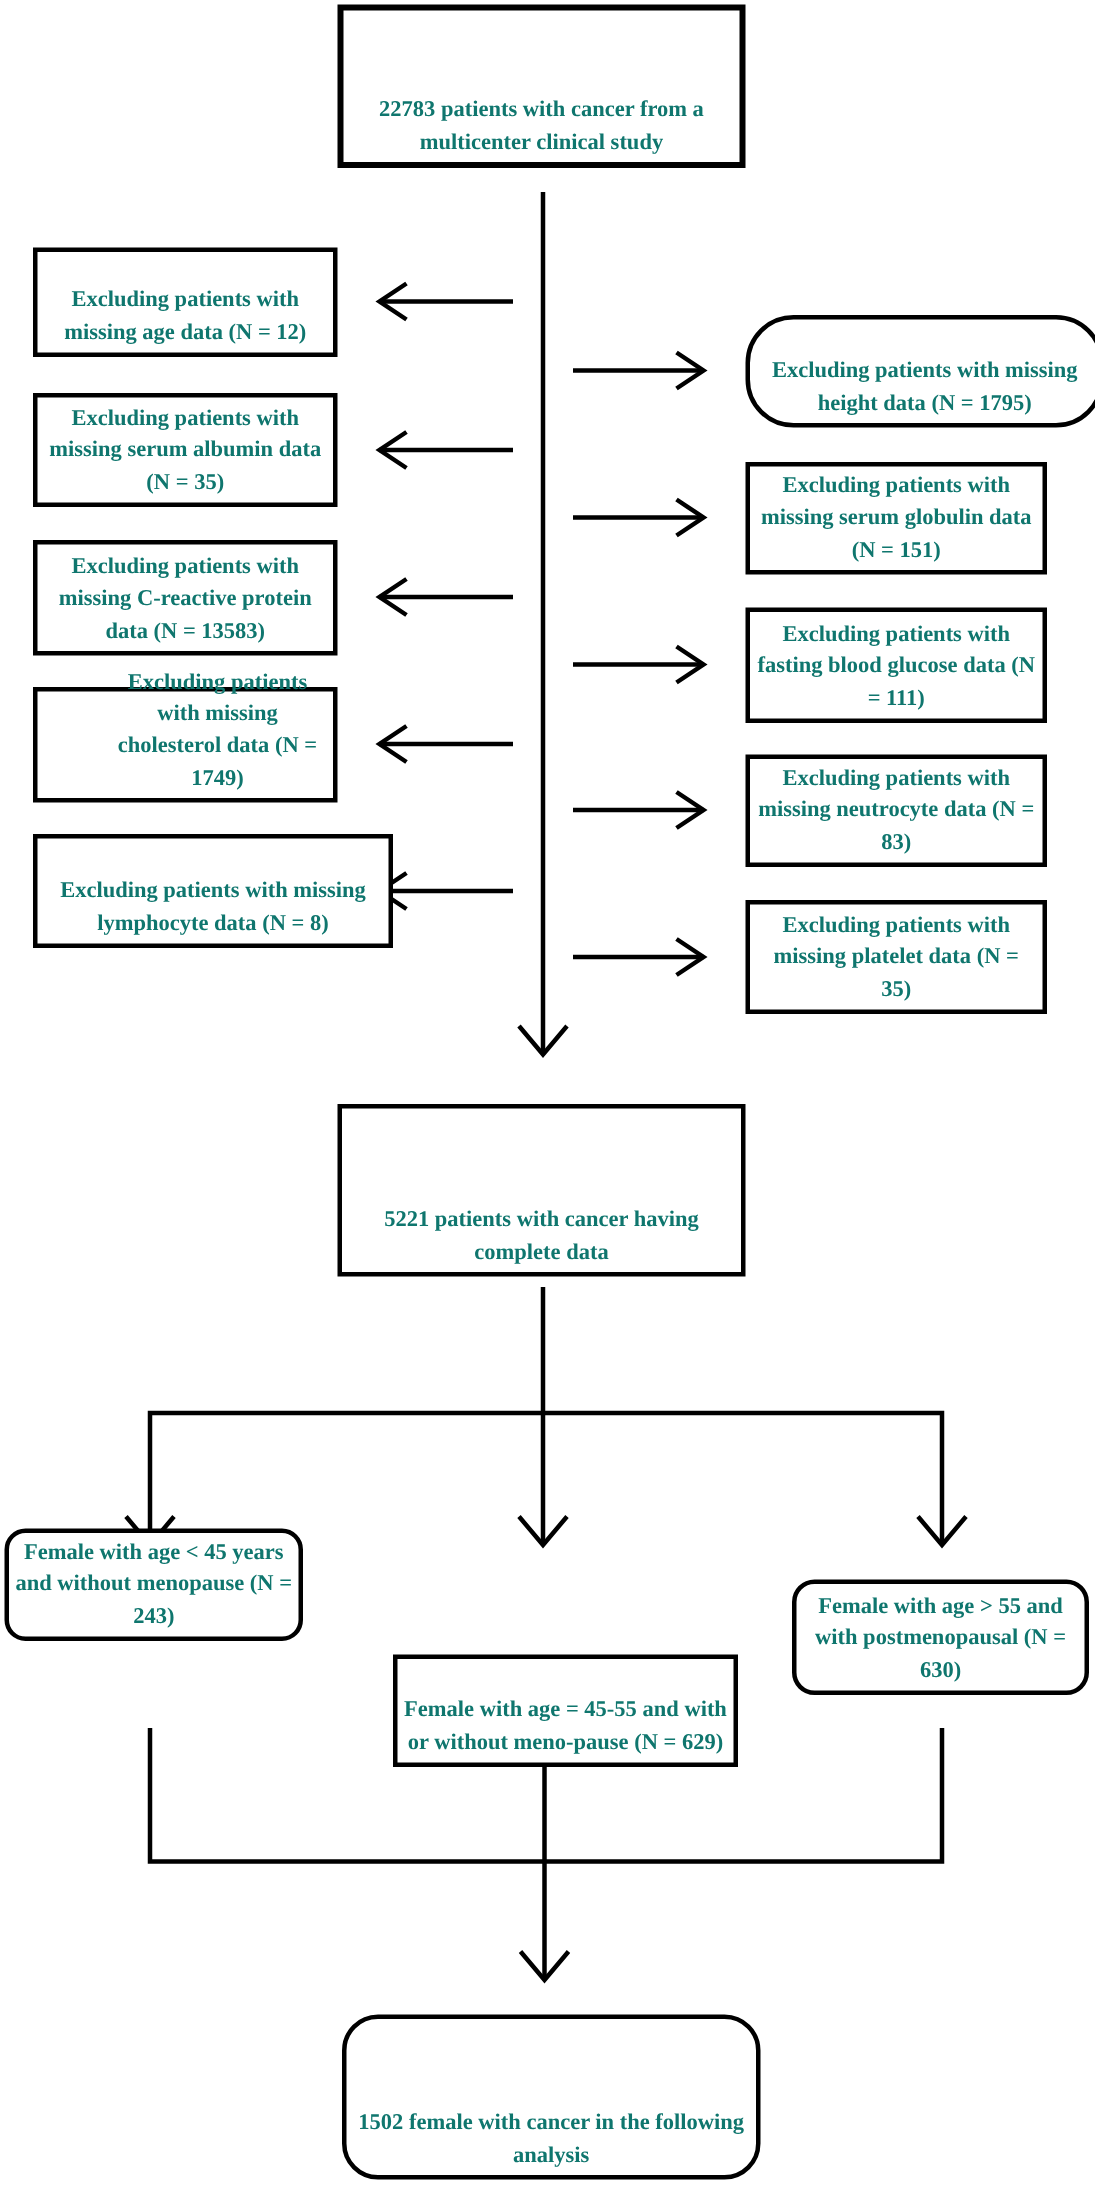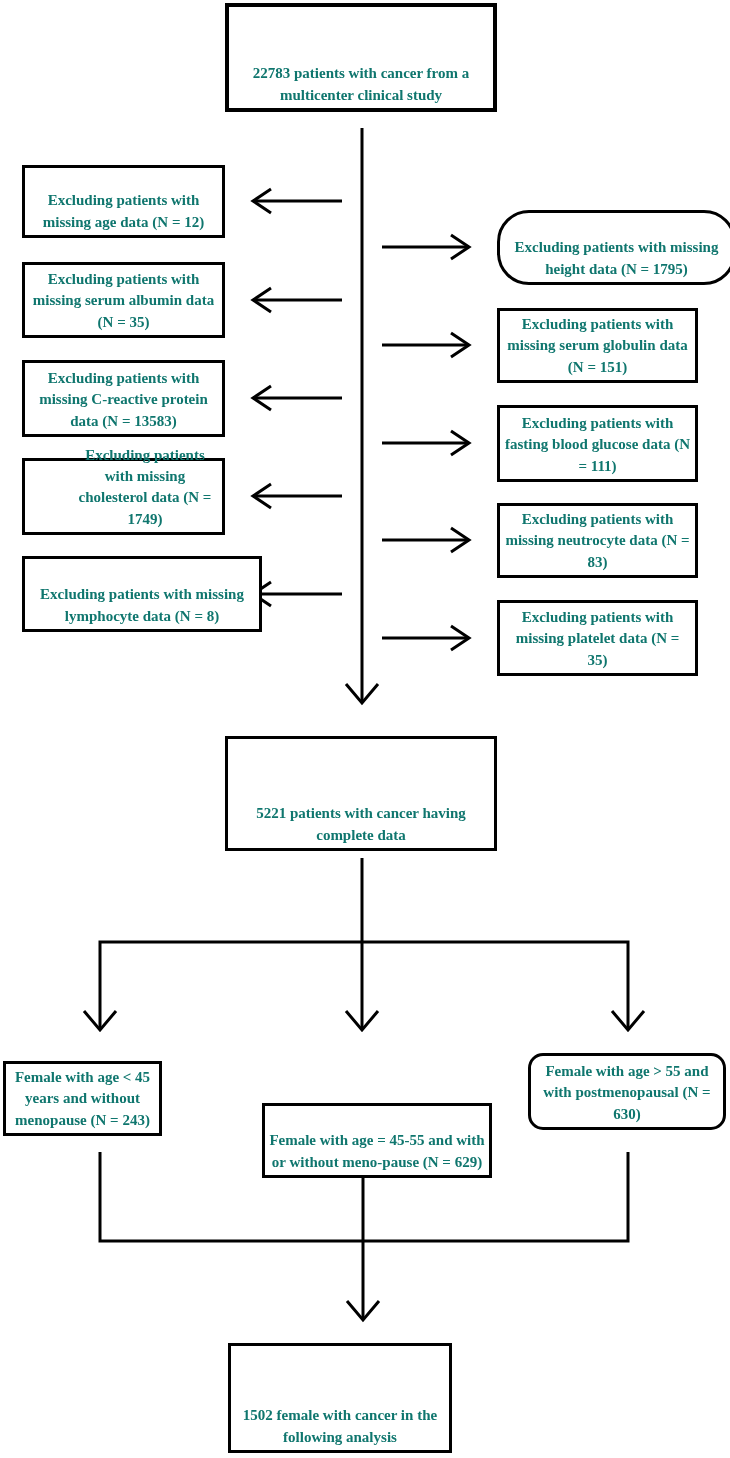--- a/index.html
+++ b/index.html
@@ -148,27 +148,27 @@
     <span>Excluding patients with missing neutrocyte data (N = 83)</span>
   </div>
   <div class="box" style="left:497px; top:600px; width:201px; height:76px;">
     <span>Excluding patients with missing platelet data (N = 35)</span>
   </div>
 
   <div class="box" style="left:225px; top:723px; width:272px; height:115px;margin-top:13px;">
     <span>5221 patients with cancer having complete data</span>
   </div>
 
-  <div class="box" style="left:3px; top:1061px; width:159px; height:75px;">
+  <div class="box" style="left:3px; top:1019px; width:199px; height:75px;border-radius:14px;">
     <span>Female with age &lt; 45 years and without menopause (N = 243)</span>
   </div>
   <div class="box" style="left:262px; top:1103px; width:230px; height:75px;">
     <span>Female with age = 45-55 and with or without meno-pause (N = 629)</span>
   </div>
   <div class="box" style="left:528px; top:1053px; width:198px; height:77px;border-radius:15px;">
     <span>Female with age &gt; 55 and with postmenopausal (N = 630)</span>
   </div>
 
-  <div class="box" style="left:228px; top:1343px; width:224px; height:110px;">
+  <div class="box" style="left:228px; top:1343px; width:279px; height:110px;border-radius:24px;">
     <span>1502 female with cancer in the following analysis</span>
   </div>
 
 </div>
 
 </body></html>

